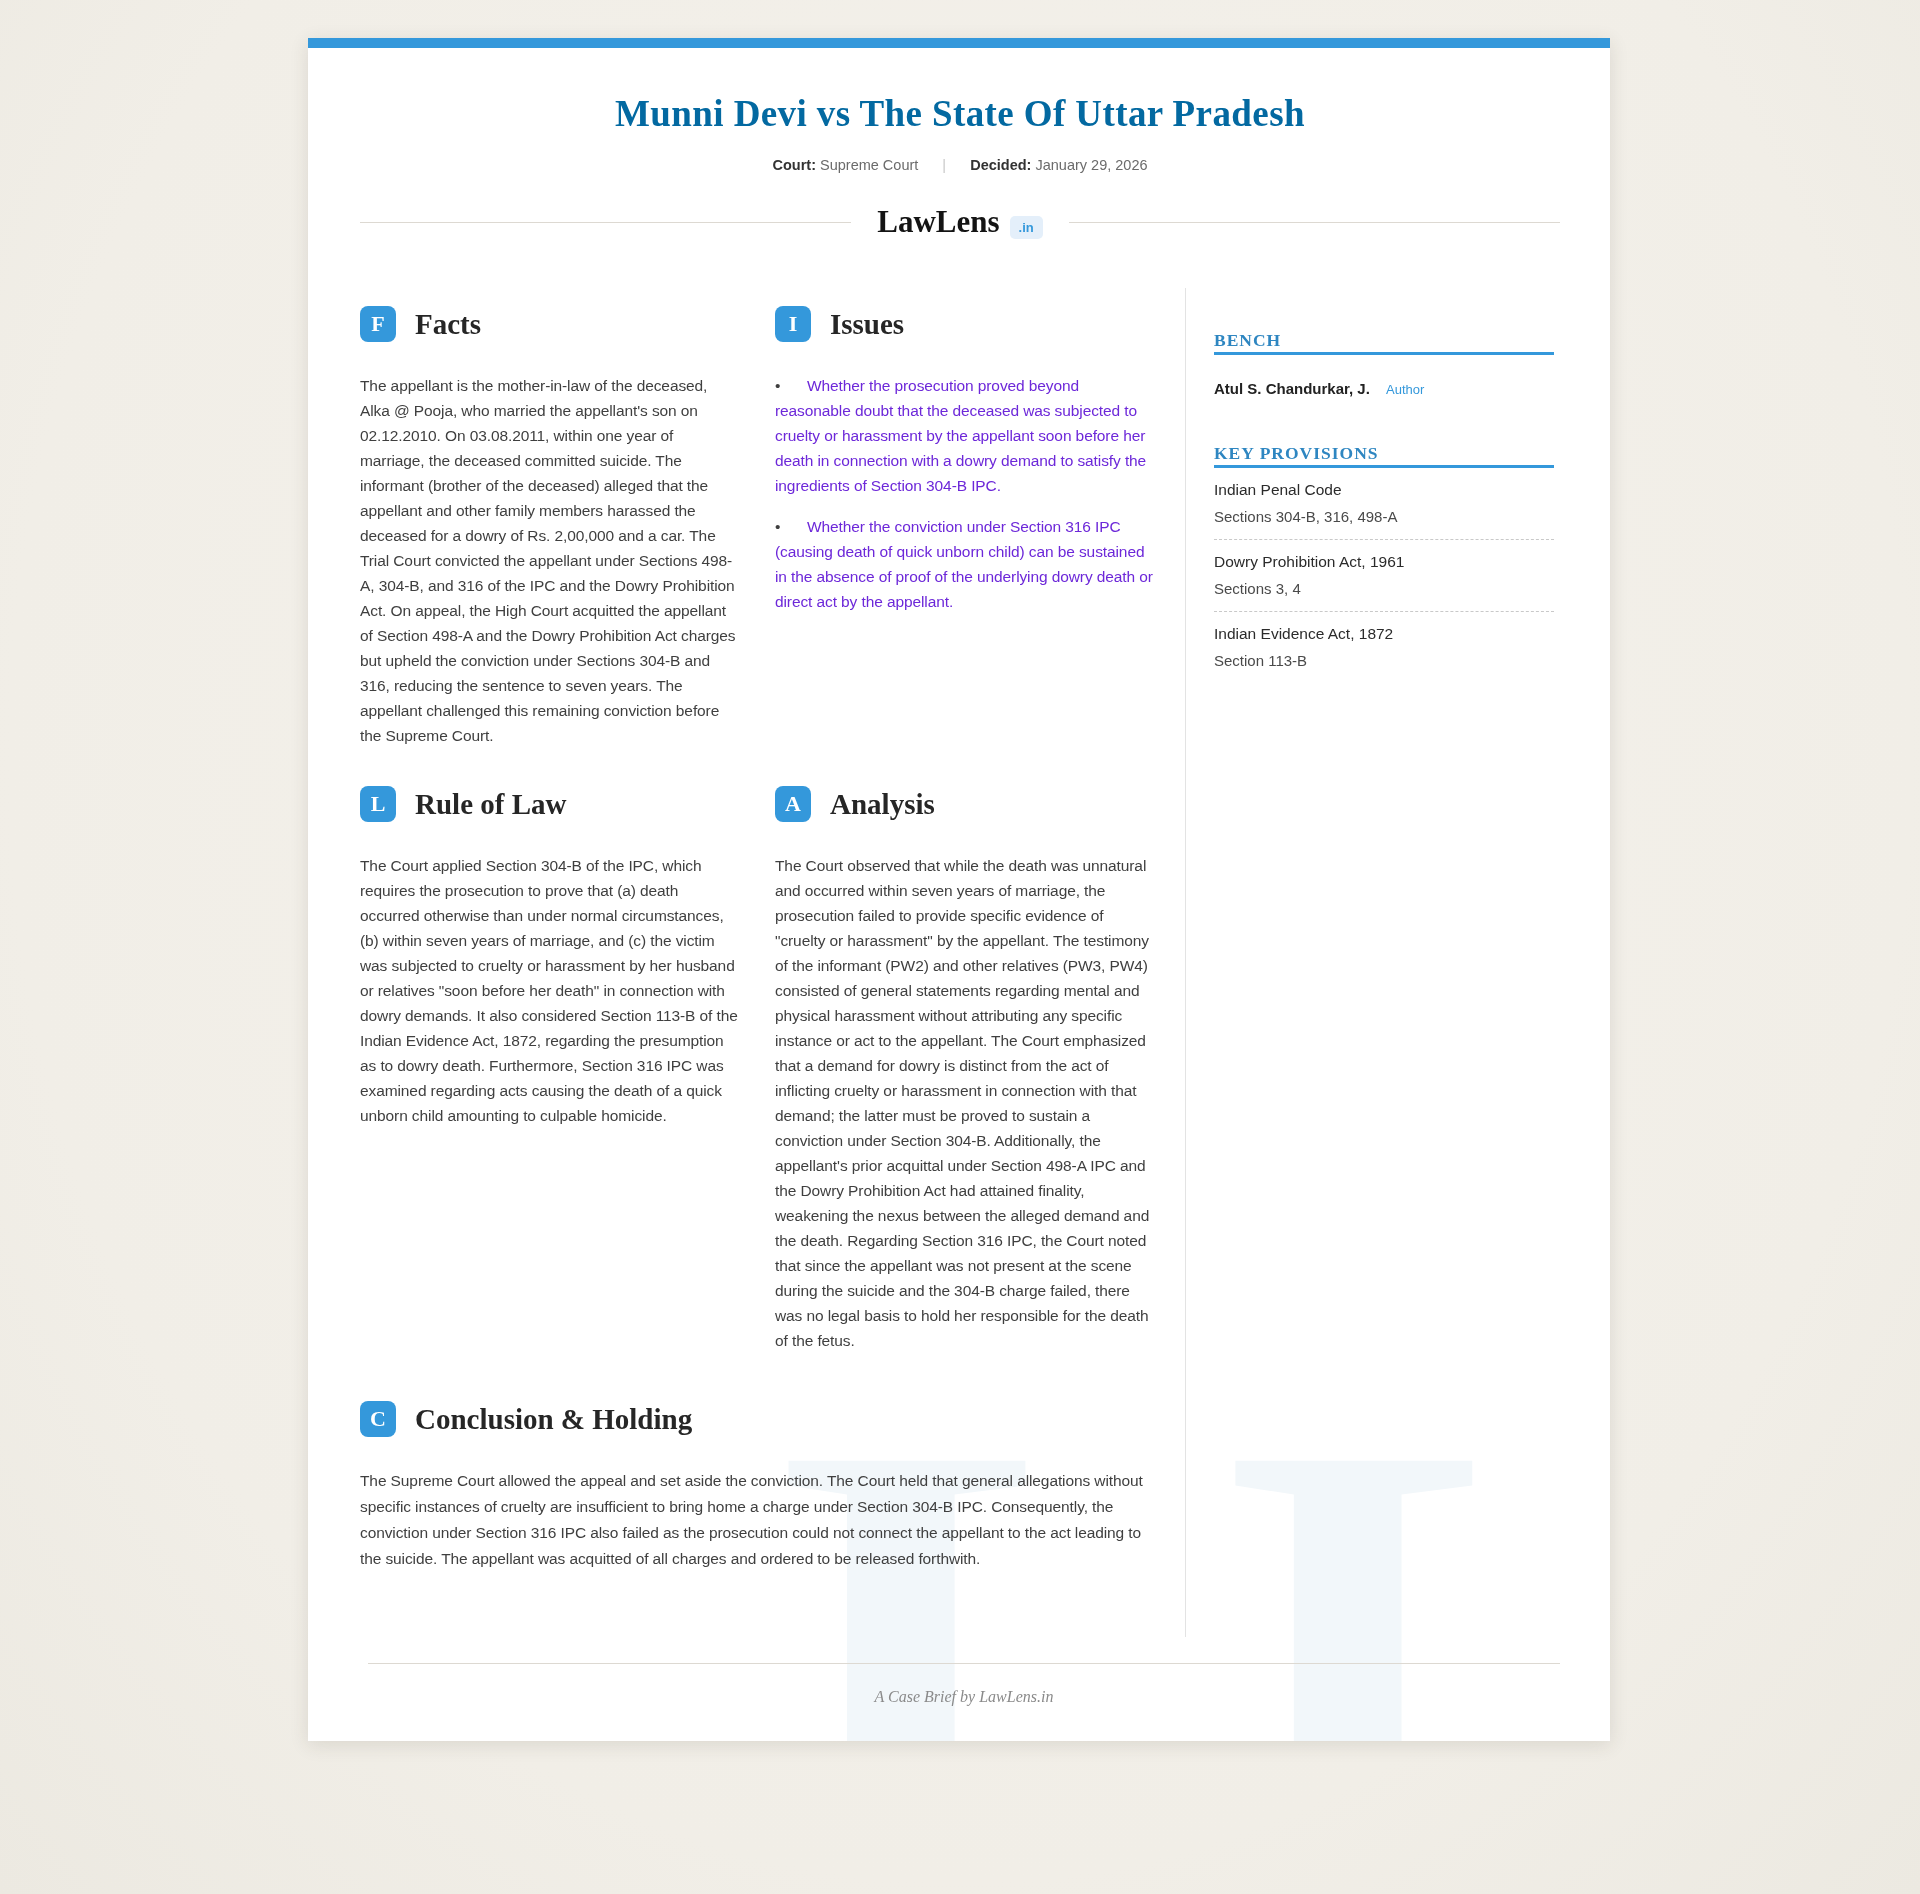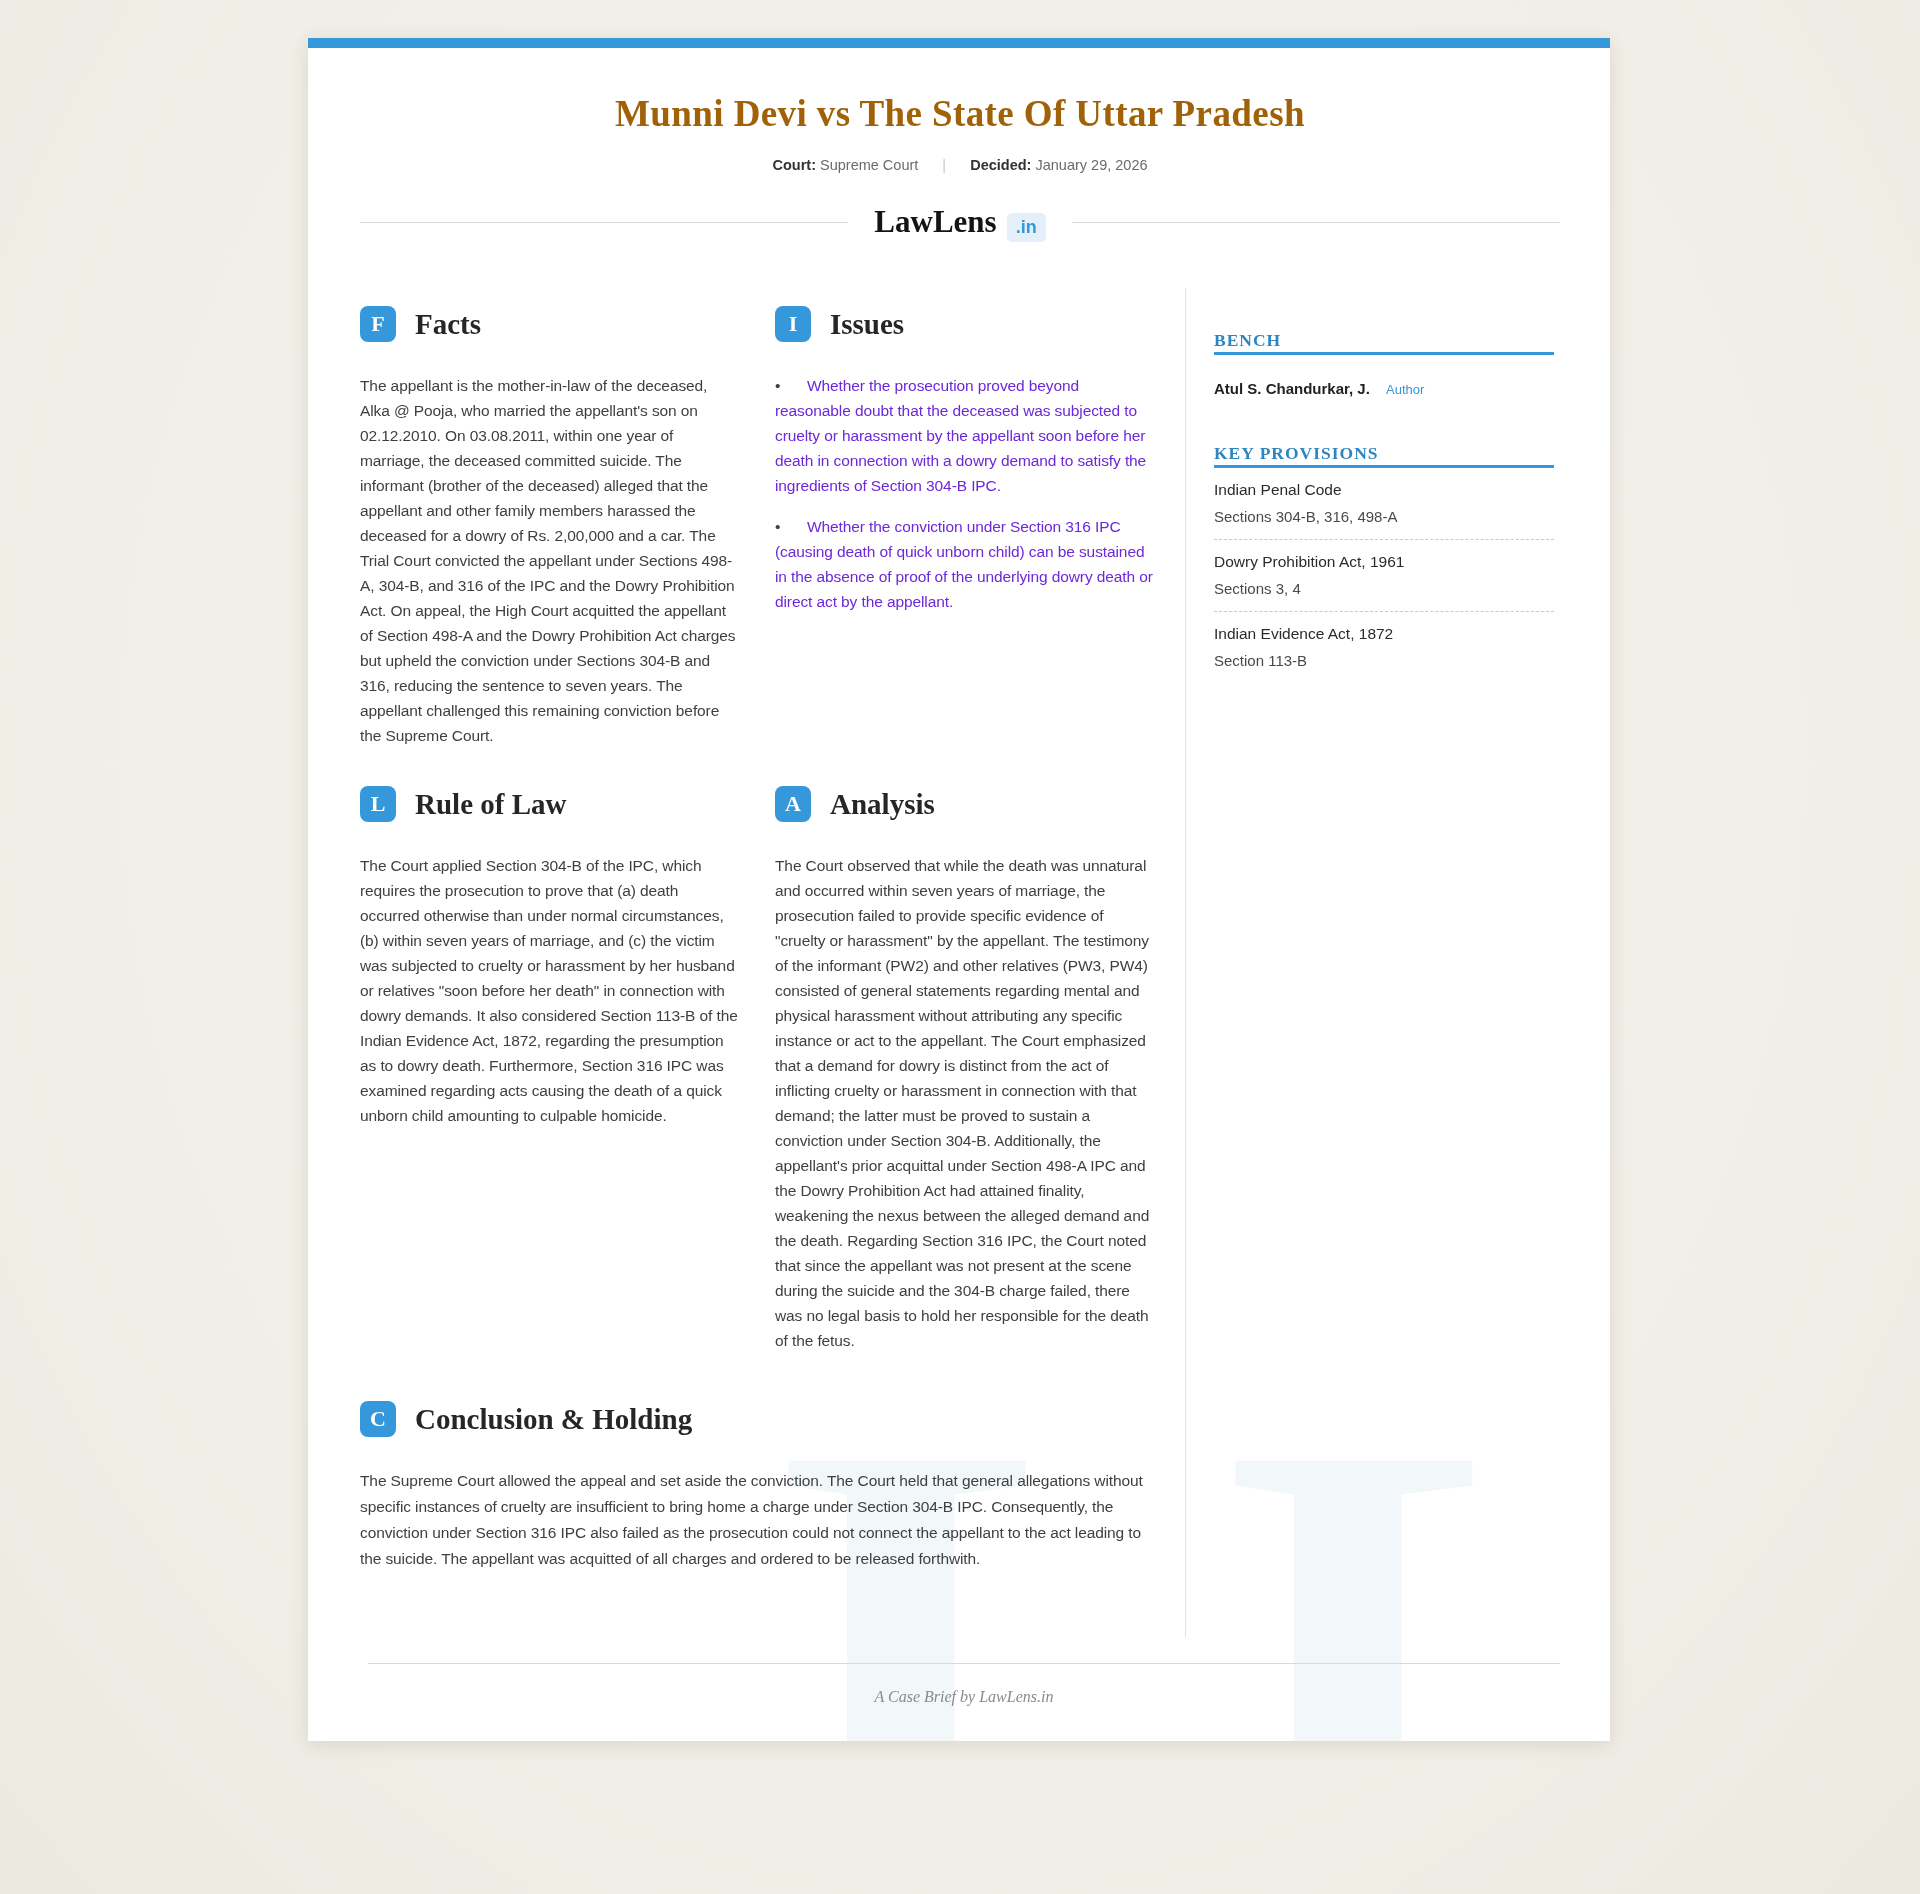--- a/index.html
+++ b/index.html
@@ -15,33 +15,33 @@
     box-shadow: 0 4px 18px rgba(60,50,30,0.12);
     overflow:hidden;
   }
   .accent-bar { height:10px; background:#3498db; }
   .card-content { position:relative; z-index:1; padding:0 50px 0 52px; }
 
   
   .case-title {
     margin-top:44px; text-align:center;
     font-family:"Liberation Serif", serif; font-weight:700;
-    font-size:37px; line-height:1.2; color:#a16207; letter-spacing:.4px;
+    font-size:37px; line-height:1.2; color:#0369a1; letter-spacing:.4px;
   }
   .case-meta { margin-top:21px; text-align:center; font-size:14.5px; color:#6b6b6b; }
   .case-meta .lbl { font-weight:700; color:#333; }
   .case-meta .sep { color:#c9c9c9; margin:0 20px; }
 
   .brand-divider { display:flex; align-items:center; margin-top:28px; height:42px; }
   .brand-divider .line { flex:1; height:1px; background:#ddd9d2; }
   .brand { display:flex; align-items:center; margin:0 26px; }
   .brand-name { font-family:"Liberation Serif", serif; font-weight:700; font-size:31px; color:#141414; }
   .tld-badge {
     margin-left:10px; transform:translateY(5px);
-    background:#e4effa; color:#3498db; font-size:18px; font-weight:700;
+    background:#e4effa; color:#3498db; font-size:13px; font-weight:700;
     padding:4px 9px; border-radius:5px;
   }
 
   
   .content { display:flex; margin-top:63px; }
   .main { width:795px; }
   .main-grid { display:grid; grid-template-columns:380px 380px; column-gap:35px; row-gap:38px; }
 
   .section-head { display:flex; align-items:center; }
   .badge {

